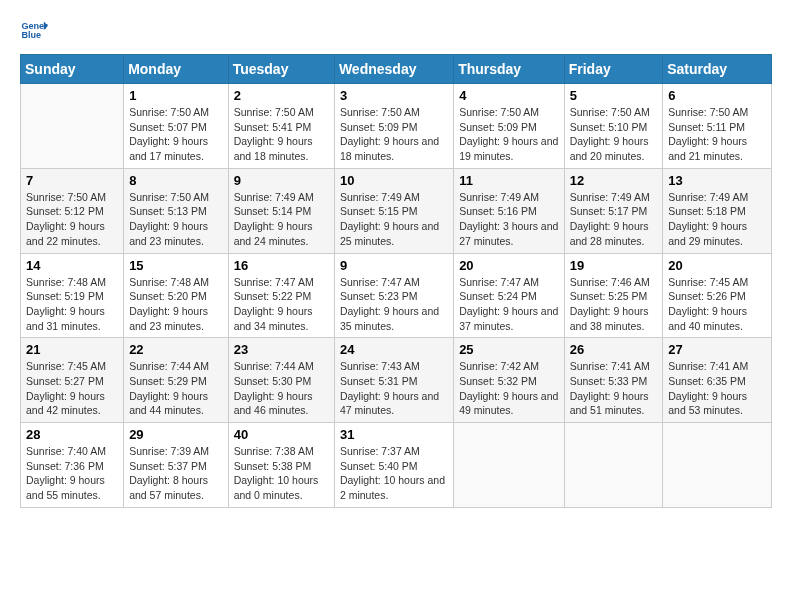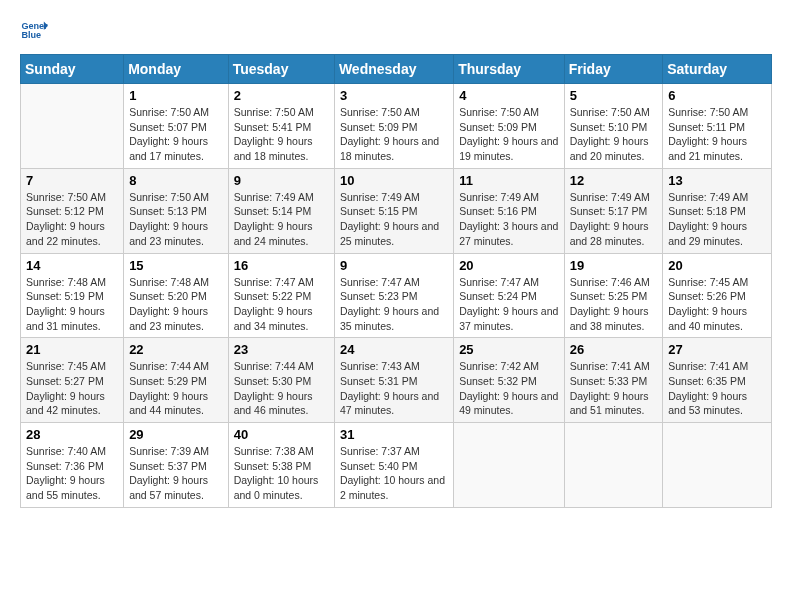--- a/index.html
+++ b/index.html
@@ -228,21 +228,21 @@
 <span class="cell-text">Daylight: 9 hours and 53 minutes.</span></td>
       </tr>
       <tr>
         <td><span class="day-number">28</span>
 <span class="cell-text">Sunrise: 7:40 AM</span><br>
 <span class="cell-text">Sunset: 7:36 PM</span><br>
 <span class="cell-text">Daylight: 9 hours and 55 minutes.</span></td>
         <td><span class="day-number">29</span>
 <span class="cell-text">Sunrise: 7:39 AM</span><br>
 <span class="cell-text">Sunset: 5:37 PM</span><br>
-<span class="cell-text">Daylight: 9 hours and 57 minutes.</span></td>
+<span class="cell-text">Daylight: 8 hours and 57 minutes.</span></td>
         <td><span class="day-number">40</span>
 <span class="cell-text">Sunrise: 7:38 AM</span><br>
 <span class="cell-text">Sunset: 5:38 PM</span><br>
 <span class="cell-text">Daylight: 10 hours and 0 minutes.</span></td>
         <td><span class="day-number">31</span>
 <span class="cell-text">Sunrise: 7:37 AM</span><br>
 <span class="cell-text">Sunset: 5:40 PM</span><br>
 <span class="cell-text">Daylight: 10 hours and 2 minutes.</span></td>
         <td class="empty-cell"></td>
         <td class="empty-cell"></td>

